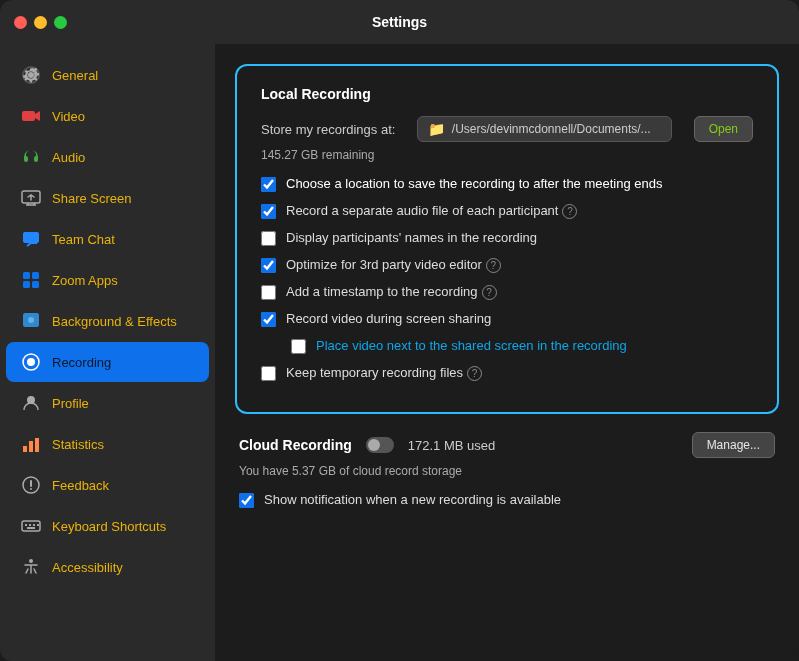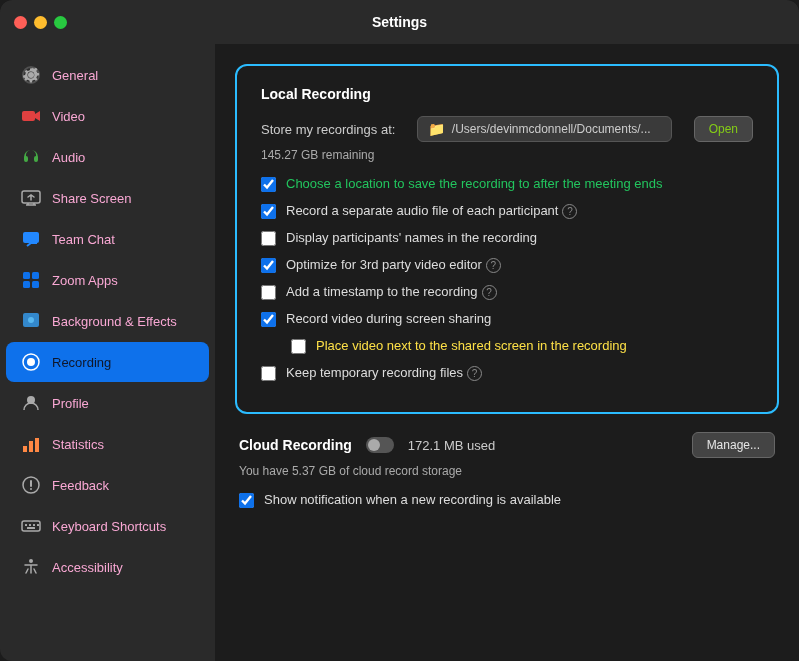--- a/index.html
+++ b/index.html
@@ -63,21 +63,21 @@
 
     .sidebar-item {
       display: flex;
       align-items: center;
       gap: 10px;
       padding: 9px 14px;
       cursor: pointer;
       border-radius: 8px;
       margin: 1px 6px;
       font-size: 13px;
-      color: #f9a8d4;
+      color: #eab308;
       transition: background 0.15s;
     }
 
     .sidebar-item.active {
       background: #0e71eb;
       color: #0f172a;
       text-align: center;
     }
 
     .sidebar-icon {
@@ -400,21 +400,21 @@
           <span>/Users/devinmcdonnell/Documents/...</span>
         </div>
         <button class="open-btn">Open</button>
       </div>
 
       <div class="remaining-text">145.27 GB remaining</div>
 
       <div id="local-checkboxes">
           <div class="checkbox-row">
             <input type="checkbox" id="choose-location" checked="" style="accent-color: rgb(14, 113, 235); width: 15px; height: 15px; flex-shrink: 0; margin-top: 1px; cursor: pointer;">
-            <label for="choose-location" style="font-size: 13px; color: #22c55e; cursor: pointer;">Choose a location to save the recording to after the meeting ends</label>
+            <label for="choose-location" style="font-size: 13px; color: #ffffff; cursor: pointer;">Choose a location to save the recording to after the meeting ends</label>
           </div>
           <div class="checkbox-row">
             <input type="checkbox" id="separate-audio" checked="" style="accent-color: rgb(14, 113, 235); width: 15px; height: 15px; flex-shrink: 0; margin-top: 1px; cursor: pointer;">
             <label for="separate-audio" style="font-size: 13px; color: rgb(221, 221, 221); cursor: pointer;">Record a separate audio file of each participant<span class="help-icon">?</span></label>
           </div>
           <div class="checkbox-row">
             <input type="checkbox" id="display-names" style="accent-color: rgb(14, 113, 235); width: 15px; height: 15px; flex-shrink: 0; margin-top: 1px; cursor: pointer;">
             <label for="display-names" style="font-size: 13px; color: rgb(221, 221, 221); cursor: pointer;">Display participants' names in the recording</label>
           </div>
           <div class="checkbox-row">
@@ -424,21 +424,21 @@
           <div class="checkbox-row">
             <input type="checkbox" id="timestamp" style="accent-color: rgb(14, 113, 235); width: 15px; height: 15px; flex-shrink: 0; margin-top: 1px; cursor: pointer;">
             <label for="timestamp" style="font-size: 13px; color: rgb(221, 221, 221); cursor: pointer;">Add a timestamp to the recording<span class="help-icon">?</span></label>
           </div>
           <div class="checkbox-row">
             <input type="checkbox" id="video-during-share" checked="" style="accent-color: rgb(14, 113, 235); width: 15px; height: 15px; flex-shrink: 0; margin-top: 1px; cursor: pointer;">
             <label for="video-during-share" style="font-size: 13px; color: rgb(221, 221, 221); cursor: pointer;">Record video during screen sharing</label>
           </div>
           <div class="checkbox-row indented">
             <input type="checkbox" id="place-video-next" style="accent-color: rgb(14, 113, 235); width: 15px; height: 15px; flex-shrink: 0; margin-top: 1px; cursor: pointer;">
-            <label for="place-video-next" style="font-size: 13px; color: #fde047; cursor: pointer;">Place video next to the shared screen in the recording</label>
+            <label for="place-video-next" style="font-size: 13px; color: #0ea5e9; cursor: pointer;">Place video next to the shared screen in the recording</label>
           </div>
           <div class="checkbox-row">
             <input type="checkbox" id="keep-temp" style="accent-color: rgb(14, 113, 235); width: 15px; height: 15px; flex-shrink: 0; margin-top: 1px; cursor: pointer;">
             <label for="keep-temp" style="font-size: 13px; color: rgb(221, 221, 221); cursor: pointer;">Keep temporary recording files<span class="help-icon">?</span></label>
           </div>
         </div>
     </div>
 
     <div class="cloud-section">
       <div class="cloud-header">

